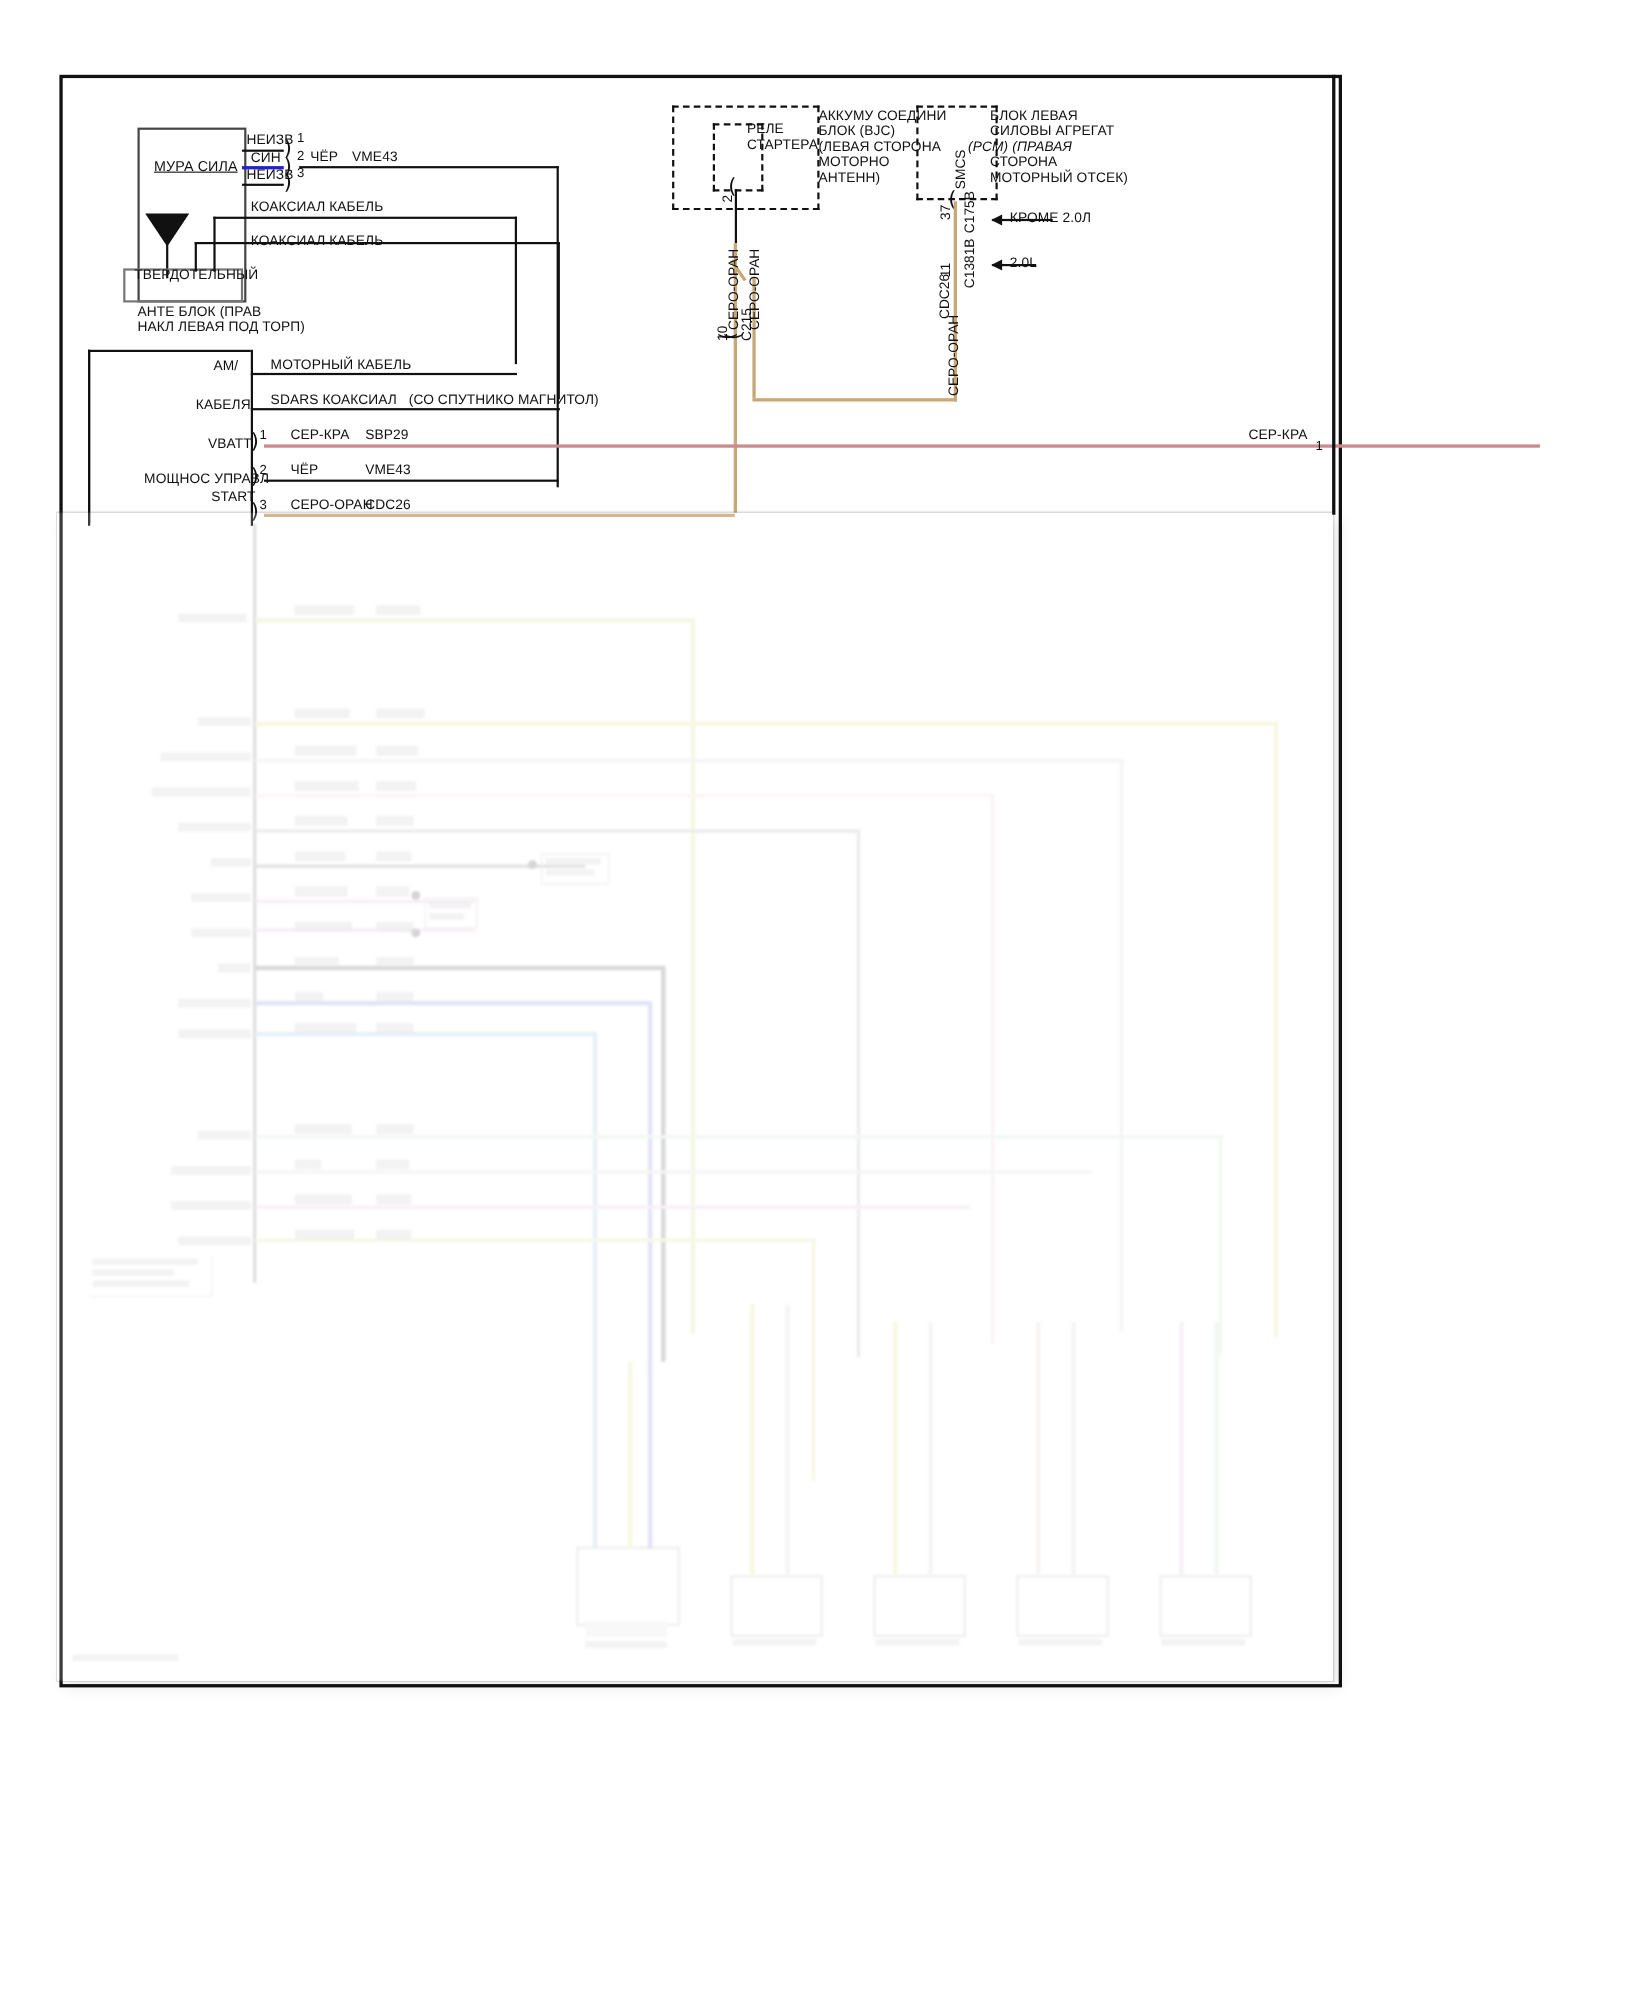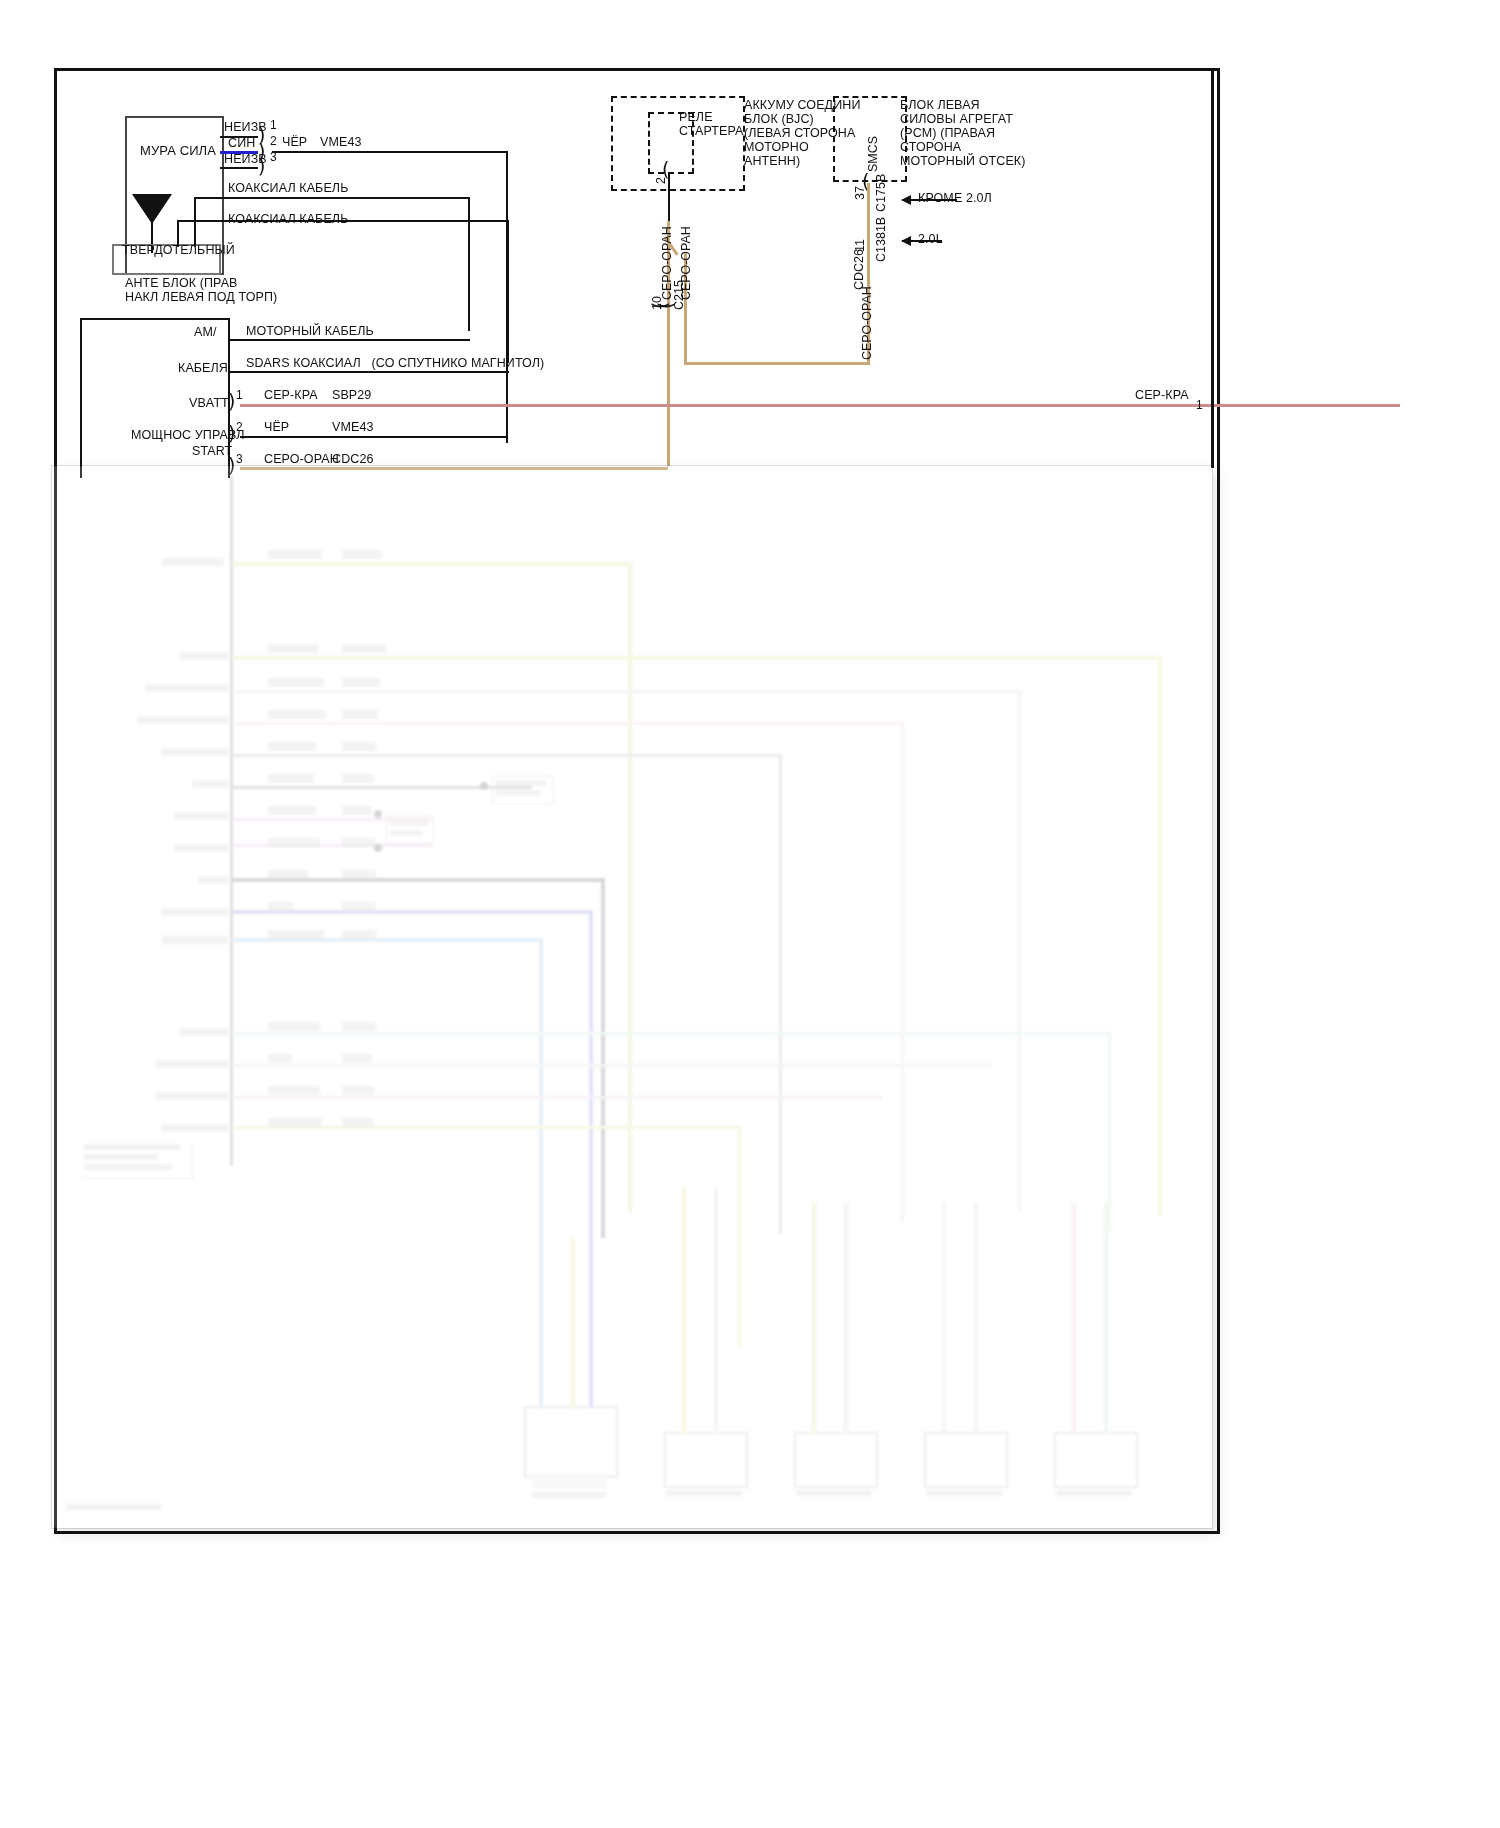--- a/index.html
+++ b/index.html
@@ -50,21 +50,21 @@
   .blurtext{position:absolute;background:#8a8a8a;opacity:.55;border-radius:1px;}
 </style>
 </head>
 <body>
 
 <div class="layer">
 
   <div class="box" style="left:54px;top:68px;width:1160px;height:1460px;border-width:3px;"></div>
 
   <div class="box" style="left:125px;top:116px;width:95px;height:155px;border-color:#444;"></div>
-  <div class="txt" style="left:140px;top:143px;font-size:13px;">МУРА СИЛА</div>
+  <div class="txt" style="left:140px;top:143px;font-size:13px;text-decoration:underline;">МУРА СИЛА</div>
 
   <div class="hline w-blk" style="left:220px;top:136px;width:38px;"></div>
   <div class="hline w-blue" style="left:220px;top:151px;width:38px;height:3px;"></div>
   <div class="hline w-blk" style="left:220px;top:167px;width:38px;"></div>
 
   <div class="txt" style="left:224px;top:120px;">НЕИЗВ</div>
   <div class="txt" style="left:228px;top:136px;">СИН</div>
   <div class="txt" style="left:224px;top:152px;">НЕИЗВ</div>
 
   <div class="brk" style="left:258px;top:126px;">)</div>
@@ -124,21 +124,21 @@
   <div class="brk2" style="left:657px;top:296px;transform:rotate(90deg);">)</div>
   <div class="brk2" style="left:663px;top:296px;transform:rotate(90deg);">)</div>
 
   <div class="hline w-tan" style="left:684px;top:362px;width:186px;height:3px;"></div>
 
   <div class="dbox" style="left:833px;top:96px;width:70px;height:82px;"></div>
   <div class="vtxt" style="left:866px;top:172px;">SMCS</div>
 
   <div class="txt" style="left:900px;top:98px;">БЛОК ЛЕВАЯ</div>
   <div class="txt" style="left:900px;top:112px;">СИЛОВЫ АГРЕГАТ</div>
-  <div class="txt" style="left:900px;top:126px;">(PCM) (ПРАВАЯ</div>
+  <div class="txt" style="left:880px;top:126px;font-style:italic;">(PCM) (ПРАВАЯ</div>
   <div class="txt" style="left:900px;top:140px;">СТОРОНА</div>
   <div class="txt" style="left:900px;top:154px;">МОТОРНЫЙ ОТСЕК)</div>
 
   <div class="brk2" style="left:862px;top:172px;">(</div>
   <div class="vtxt" style="left:853px;top:200px;">37</div>
   <div class="vtxt" style="left:874px;top:212px;">C175B</div>
   <div class="vtxt" style="left:853px;top:252px;">11</div>
   <div class="vtxt" style="left:874px;top:262px;">C1381B</div>
 
   <div class="vline w-tan" style="left:867px;top:183px;width:3px;height:182px;"></div>

